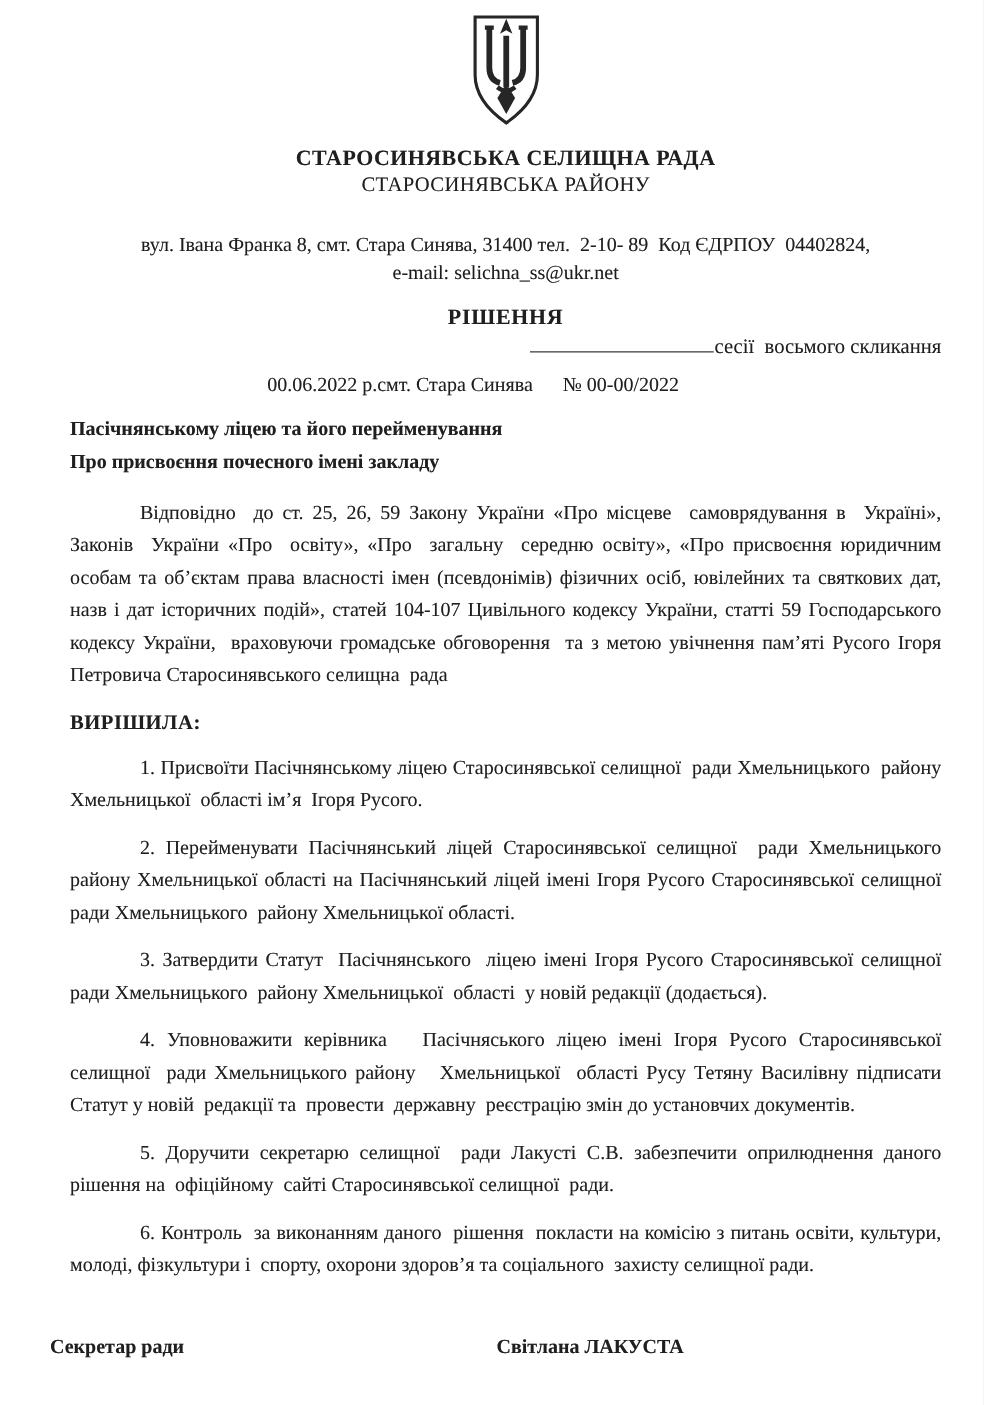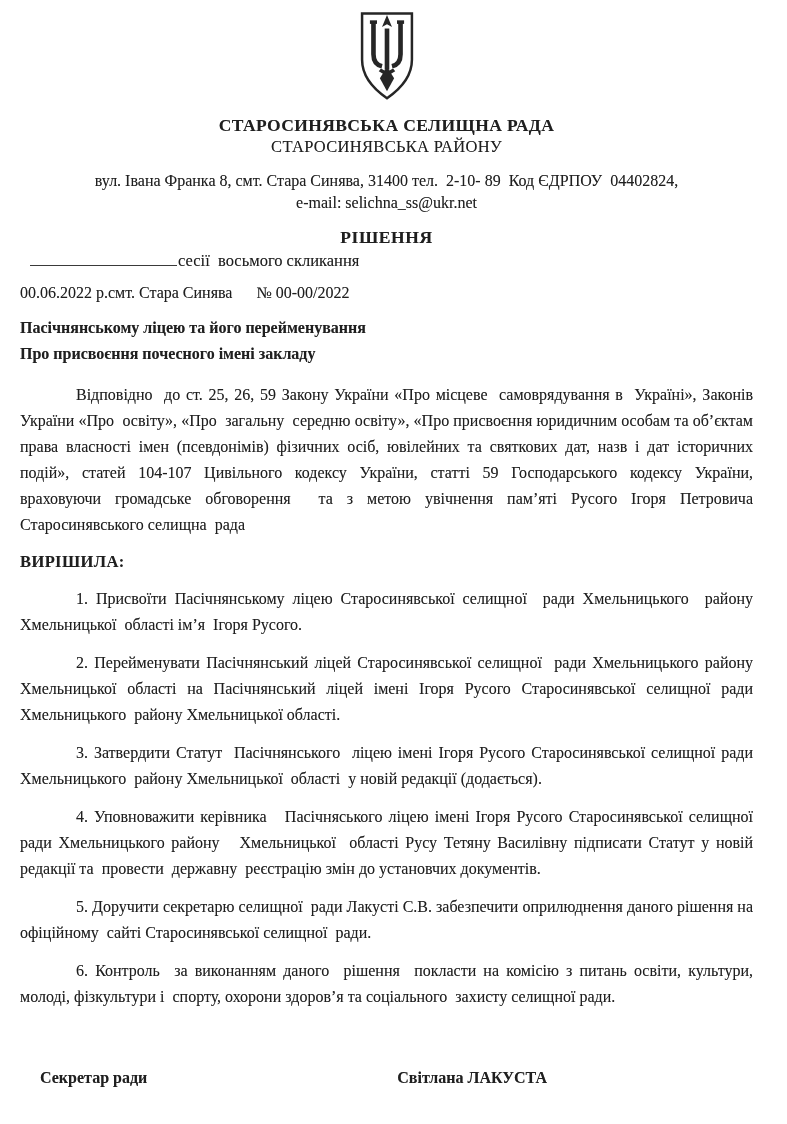--- a/index.html
+++ b/index.html
@@ -6,52 +6,52 @@
   html, body { background: #e8e8e8; }
   .page {
     position: relative;
     width: 787px;
     height: 1124px;
     margin: 0 auto;
     background: #ffffff;
     overflow: hidden;
     font-family: "Liberation Serif", "DejaVu Serif", serif;
     color: #1f1f1f;
-    padding: 10px 34px 0 20px;
+    padding: 10px 34px 0 56px;
     text-shadow: 0 0 0.5px rgba(0,0,0,0.35);
   }
   .emblem-wrap { text-align: center; margin-bottom: 6px; }
   .emblem-wrap svg { display: inline-block; }
 
   .letterhead { text-align: center; }
   .lh-council {
     font-size: 17.5px; font-weight: bold; line-height: 22px; letter-spacing: 0.4px;
   }
   .lh-line { font-size: 16.5px; line-height: 22px; letter-spacing: 0.3px; }
 
-  .address-block { text-align: center; margin-top: 12px; }
+  .address-block { text-align: center; margin-top: 27px; }
   .address-line { font-size: 16px; line-height: 22px; white-space: pre-wrap; }
 
   .doc-title {
     text-align: center; margin-top: 12px;
     font-size: 17.5px; font-weight: bold; line-height: 23px; letter-spacing: 0.6px;
   }
   .session-line {
-    text-align: left; font-size: 16.5px; line-height: 24px;
+    text-align: right; font-size: 16.5px; line-height: 24px;
     padding-left: 10px;
   }
   .session-blank {
     display: inline-block; width: 147px; height: 1em;
     border-bottom: 1.6px solid #3a3a3a; vertical-align: baseline;
     margin-right: 1px;
   }
   .session-text { white-space: pre-wrap; }
 
   .date-row {
-    display: flex; justify-content: flex-start;
+    display: flex; justify-content: center;
     margin-top: 8px; font-size: 16px; line-height: 24px; gap: 24px;
   }
   .doc-number { padding-right: 52px; }
 
   .subject { margin-top: 10px; font-weight: bold; font-size: 16px; line-height: 26px; }
 
   .body-par {
     font-size: 16px; line-height: 26px;
     text-align: justify; text-indent: 56px;
     white-space: pre-wrap;

